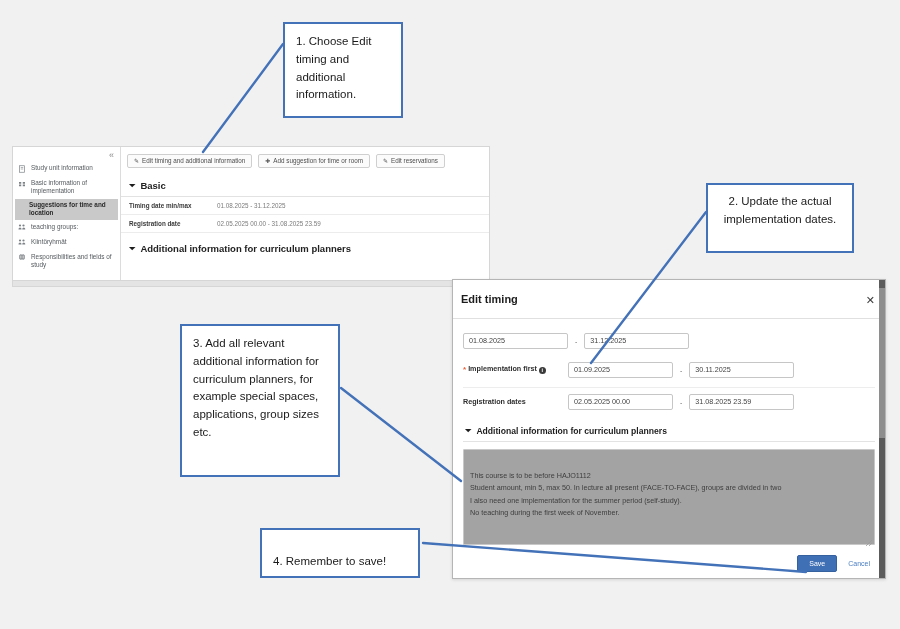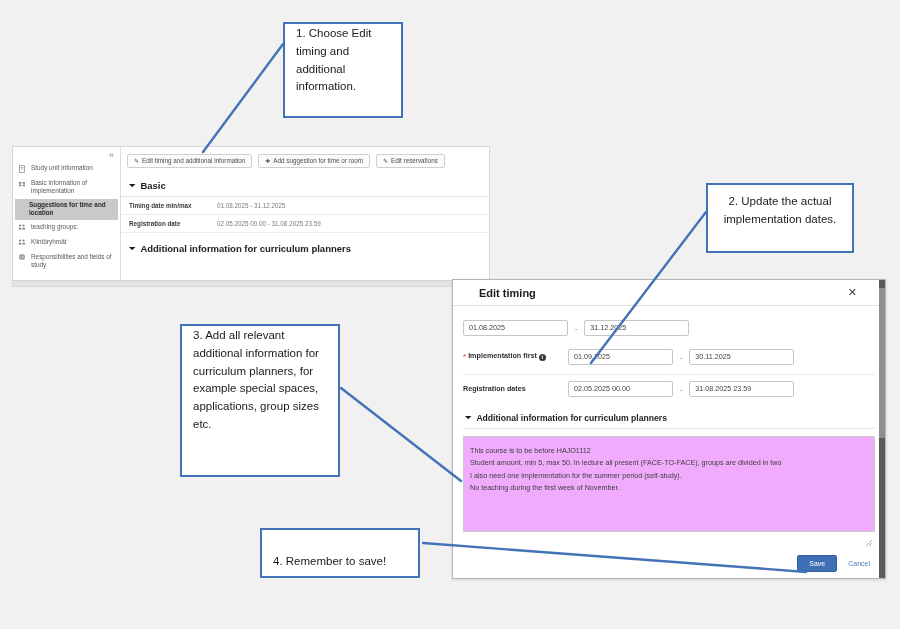--- a/index.html
+++ b/index.html
@@ -18,21 +18,21 @@
 
   
   .callout {
     position: absolute;
     background: #ffffff;
     border: 2px solid #4472b8;
     box-sizing: border-box;
     color: #1a1a1a;
     font-size: 11.5px;
     line-height: 1.55;
-    padding: 1px 11px;
+    padding: 9px 11px;
     z-index: 40;
   }
   #callout-1 { left: 283px; top: 22px;  width: 120px; height: 96px; }
   #callout-2 { left: 706px; top: 183px; width: 148px; height: 70px; padding: 8px 11px; text-align: center;}
   #callout-3 { left: 180px; top: 324px; width: 160px; height: 153px; }
   #callout-4 { left: 260px; top: 528px; width: 160px; height: 30px; padding: 23px 11px;}
 
   
   #arrow-layer {
     position: absolute;
@@ -165,23 +165,24 @@
     z-index: 30;
     display: flex;
     flex-direction: column;
     box-shadow: 0 1px 3px rgba(0,0,0,0.12);
   }
   #modal-header {
     height: 25px;
     flex: 0 0 25px;
     border-bottom: 1px solid #e0e0e0;
     display: flex;
-    align-items: center;
-    padding: 0 26px;
+    align-items: flex-start;
+    padding: 0 8px;
     justify-content: space-between;
+    margin-top: 13px;
   }
   #modal-title {
     font-size: 11px;
     font-weight: bold;
     color: #1c1c1c;
   }
   #modal-close {
     font-size: 11px;
     color: #3c3c3c;
     line-height: 1;
@@ -253,27 +254,27 @@
     padding: 9px 0 5px 2px;
     border-bottom: 1px solid #e3e3e3;
     margin-bottom: 7px;
   }
   #notes-area {
     width: 100%;
     height: 96px;
     box-sizing: border-box;
     border: 1px solid #c8c8c8;
     border-radius: 1px;
-    background: #f0abfc;
+    background: #a3a3a3;
     resize: none;
     font-family: "Liberation Sans", sans-serif;
     font-size: 7.2px;
     line-height: 1.72;
     color: #3d3d3d;
-    padding: 8px 6px;
+    padding: 20px 6px;
     overflow: hidden;
   }
   .resize-grip {
     position: absolute;
     right: 12px;
     bottom: 4px;
     width: 8px; height: 8px;
     pointer-events: none;
   }
   #modal-footer {

